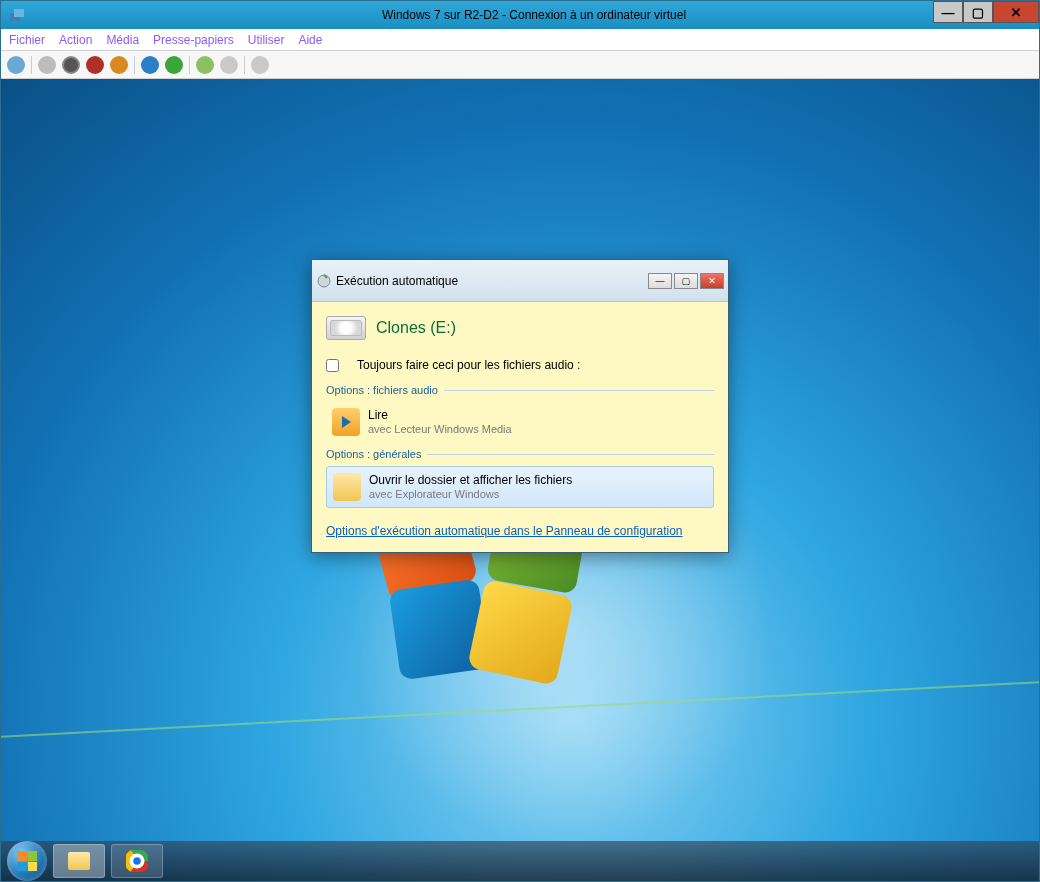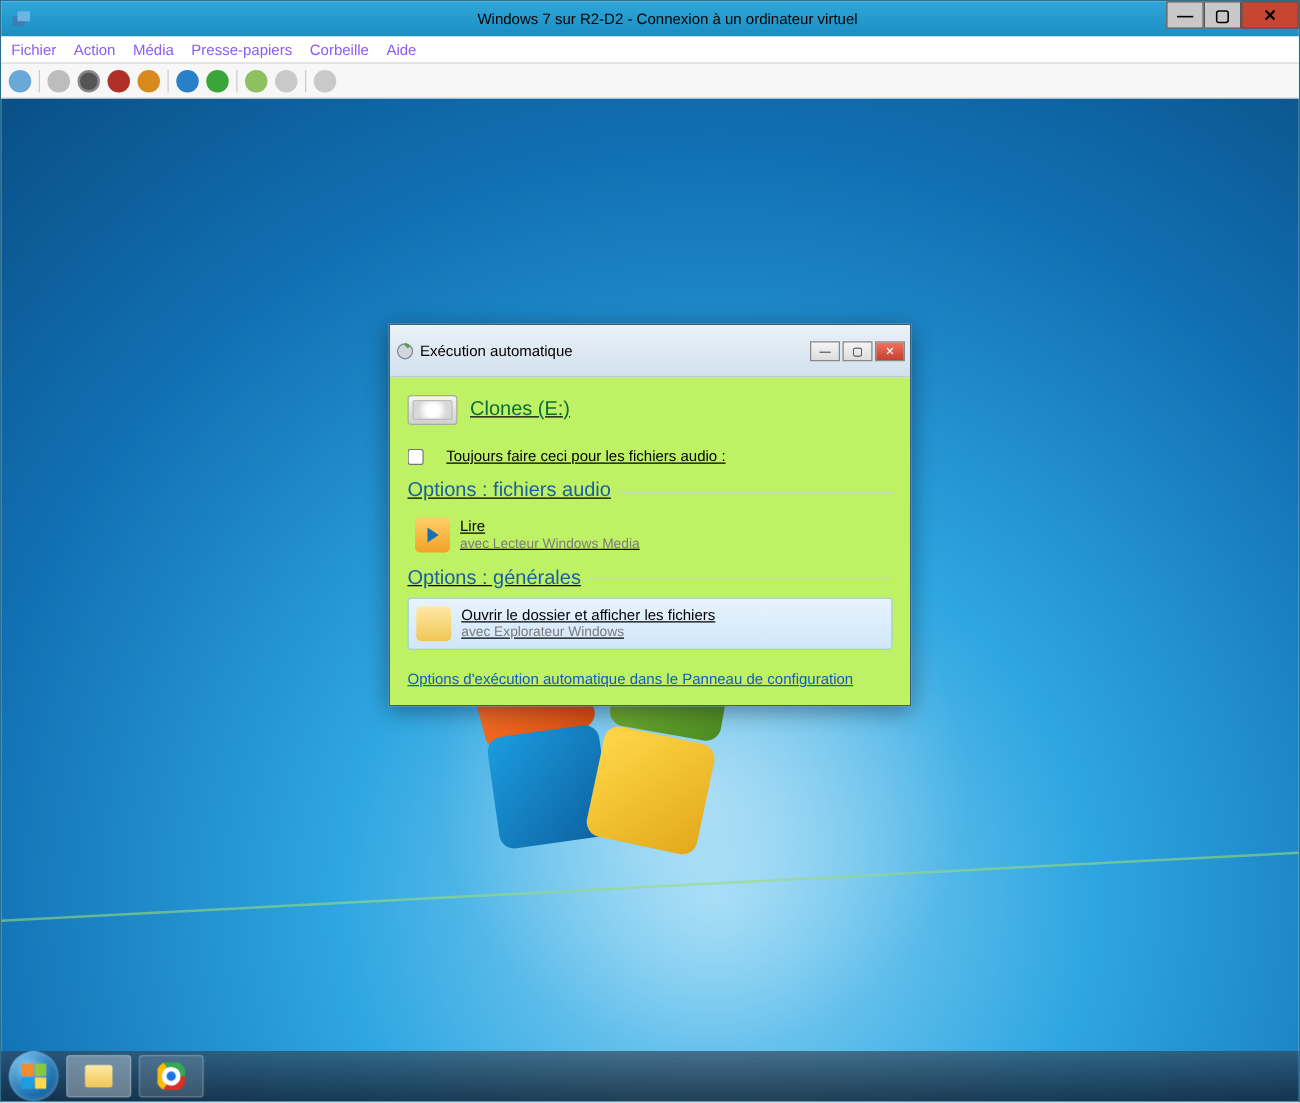--- a/index.html
+++ b/index.html
@@ -33,28 +33,28 @@
 .recycle-bin { width: 44px; height: 44px; margin: 0 auto 4px; background: linear-gradient(#f0f6fb, #b8d4e8); border-radius: 6px 6px 10px 10px; border: 1px solid #6c92b0; position: relative; }
 .recycle-bin::before { content: ""; position: absolute; top: -6px; left: 6px; right: 6px; height: 6px; background: #d6e6f2; border-radius: 4px 4px 0 0; }
 
 
 .autoplay { position: absolute; left: 310px; top: 180px; width: 418px; background: #f4f4f4; border: 1px solid #3a5f7d; box-shadow: 0 4px 18px rgba(0,0,0,0.4); }
 .ap-title { height: 42px; background: linear-gradient(#eaf1f7, #d2e1ee); display: flex; align-items: center; font-size: 12px; padding: 0 4px; border-bottom: 1px solid #b0c4d4; }
 .ap-title .t-icon { width: 16px; height: 16px; margin-right: 4px; }
 .ap-title .sp { flex: 1; }
 .ap-title .win-btn { width: 24px; height: 16px; border: 1px solid #888; background: linear-gradient(#f5f5f5,#dcdcdc); margin-left: 2px; display: flex; align-items: center; justify-content: center; font-size: 9px; }
 .ap-title .win-btn.close { background: linear-gradient(#ef7363,#c7402d); color: #fff; }
-.ap-body { background: #bef264; padding: 14px; font-size: 12px; text-decoration: underline; }
+.ap-body { background: #fef9c3; padding: 14px; font-size: 12px; }
 .drive-row { display: flex; align-items: center; gap: 10px; margin-bottom: 18px; }
 .drive-icon { width: 40px; height: 24px; background: linear-gradient(#f6f6f6,#d0d0d0); border: 1px solid #aaa; border-radius: 3px; position: relative; }
 .drive-icon::after { content: ""; position: absolute; inset: 3px; border: 1px solid #bbb; border-radius: 2px; background: radial-gradient(circle, #fff 30%, #d8d8d8 70%); }
 .drive-label { color: #0a6d38; font-size: 16px; }
 .chk-row { display: flex; align-items: center; gap: 18px; margin-bottom: 12px; }
 .chk-row input { width: 13px; height: 13px; }
-.section-label { color: #1a5fa0; font-size: 16px; display: flex; align-items: center; gap: 6px; margin: 6px 0; }
+.section-label { color: #1a5fa0; font-size: 11px; display: flex; align-items: center; gap: 6px; margin: 6px 0; }
 .section-label::after { content: ""; flex: 1; height: 1px; background: #c0d4e6; }
 .opt { display: flex; align-items: center; gap: 8px; padding: 6px; border-radius: 3px; margin: 2px 0; }
 .opt.selected { background: linear-gradient(#e8f3fd, #d0e7fa); border: 1px solid #a6cdea; }
 .opt-icon { width: 28px; height: 28px; flex-shrink: 0; border-radius: 4px; }
 .opt-icon.play { background: linear-gradient(#ffcf6a, #f2a126); position: relative; }
 .opt-icon.play::after { content: ""; position: absolute; left: 10px; top: 8px; border-left: 9px solid #1a6fb0; border-top: 6px solid transparent; border-bottom: 6px solid transparent; }
 .opt-icon.folder { background: linear-gradient(#ffe9a6, #f0c654); }
 .opt-icon.backup { background: linear-gradient(#b7e09a, #6fb94e); position: relative; }
 .opt-icon.backup::after { content: "↺"; position: absolute; left: 6px; top: 3px; color: #2a6fb3; font-size: 14px; font-weight: bold; }
 .opt-text { line-height: 1.2; }
@@ -97,21 +97,21 @@
       <div>▢</div>
       <div class="close">✕</div>
     </div>
   </div>
 
   <div class="host-menubar">
     <span>Fichier</span>
     <span>Action</span>
     <span>Média</span>
     <span>Presse-papiers</span>
-    <span>Corbeille</span>
+    <span>Utiliser</span>
     <span>Aide</span>
   </div>
 
   <div class="host-toolbar">
     <span class="tb-icon" style="background:#6aa8d8"></span>
     <span class="tb-sep"></span>
     <span class="tb-icon" style="background:#bdbdbd"></span>
     <span class="tb-icon" style="background:#555;border:2px solid #888"></span>
     <span class="tb-icon" style="background:#b03028"></span>
     <span class="tb-icon" style="background:#d98a1e"></span>

